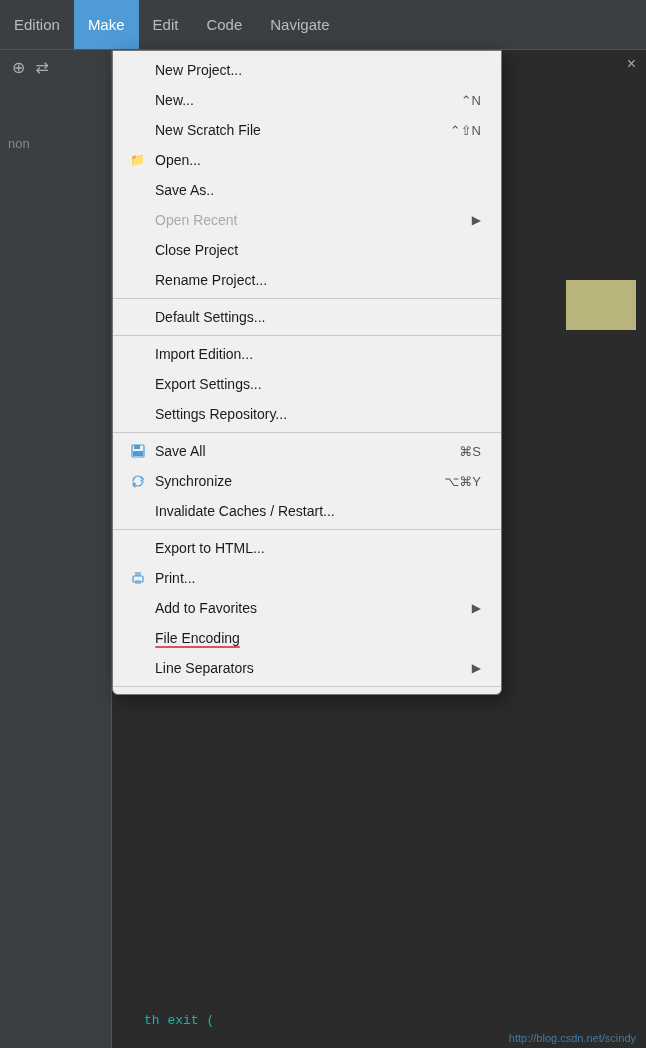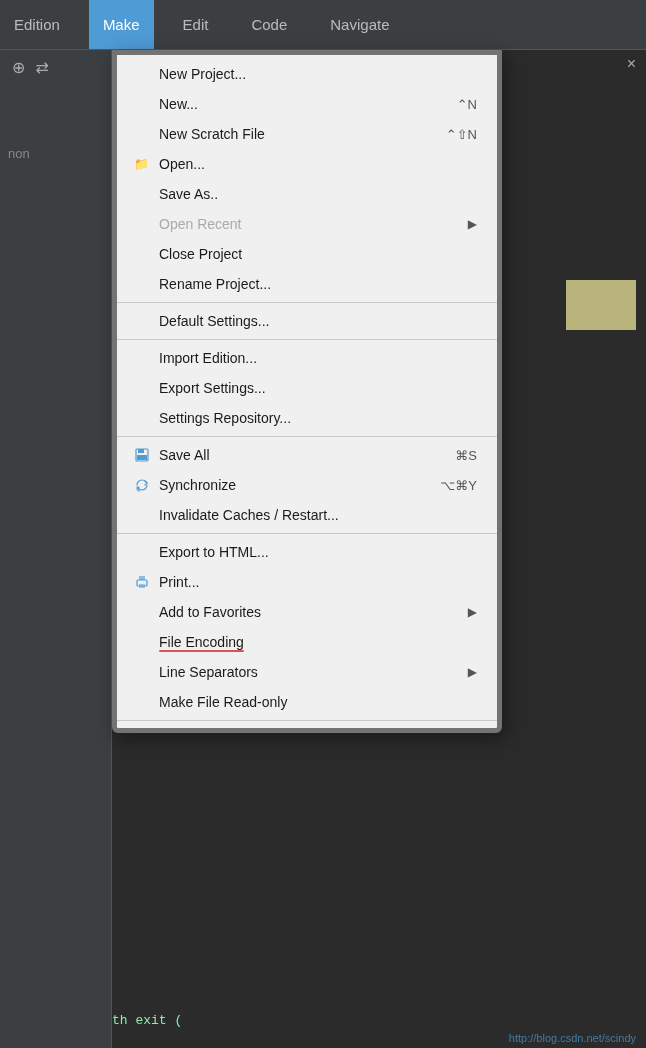--- a/index.html
+++ b/index.html
@@ -31,21 +31,20 @@
     .menu-bar {
       position: absolute;
       top: 0;
       left: 0;
       width: 100%;
       height: 50px;
       background: #3c3f41;
       display: flex;
       align-items: center;
       border-bottom: 1px solid #555;
-      gap: 15px;
     }
 
     .menu-bar-item {
       height: 100%;
       display: flex;
       align-items: center;
       padding: 0 14px;
       color: #bbbbbb;
       font-size: 15px;
       cursor: pointer;
@@ -75,21 +74,21 @@
       gap: 10px;
     }
 
     .sidebar-icon {
       color: #aaa;
       font-size: 16px;
     }
 
     .sidebar-text {
       position: absolute;
-      top: 96px;
+      top: 86px;
       left: 8px;
       color: #888;
       font-size: 13px;
     }
 
     
     .editor-content {
       position: absolute;
       top: 50px;
       left: 112px;
@@ -106,33 +105,34 @@
       line-height: 20px;
     }
 
     .editor-line.green { color: #6a8759; }
 
     
     .bottom-status {
       position: absolute;
       bottom: 20px;
       left: 112px;
-      color: #86efac;
+      color: #14b8a6;
       font-family: 'Courier New', monospace;
       font-size: 13px;
+      padding-left: 32px;
     }
 
     
     .dropdown-menu {
       position: absolute;
       top: 50px;
       left: 112px;
       width: 390px;
       background: #f0f0f0;
-      border: 5px solid #737373;
+      border: 1px solid #737373;
       border-radius: 0 0 6px 6px;
       box-shadow: 4px 6px 20px rgba(0,0,0,0.4);
       z-index: 100;
       padding: 4px 0;
     }
 
     .menu-item {
       display: flex;
       align-items: center;
       padding: 7px 20px 7px 16px;
@@ -432,23 +432,17 @@
   </div>
 
   <div class="menu-item">
     <div class="menu-item-left">
       <span class="menu-item-icon"></span>
       <span>Line Separators</span>
     </div>
     <span class="menu-item-arrow">▶</span>
   </div>
 
-  <div class="menu-item">
-    <div class="menu-item-left">
-      <span class="menu-item-icon"></span>
-      <span>Make File Read-only</span>
-    </div>
-  </div>
 
   <div class="menu-divider"></div>
 
 
 </div>
 
 </body></html>

